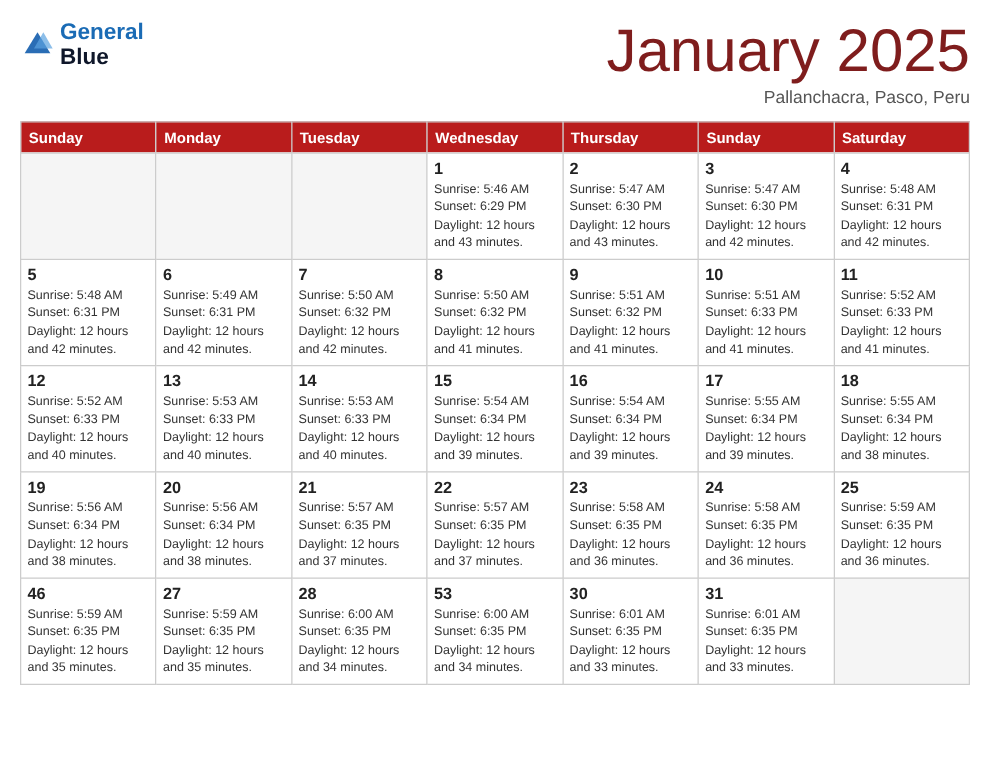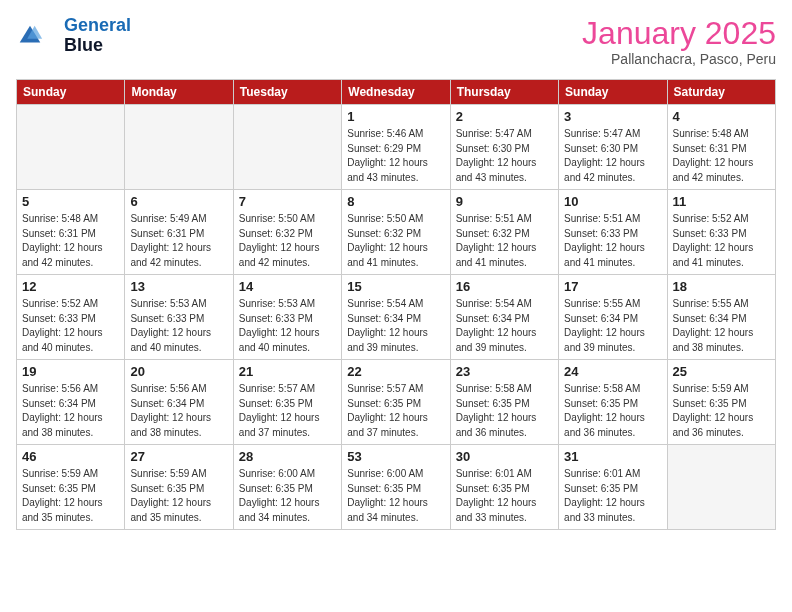--- a/index.html
+++ b/index.html
@@ -12,42 +12,42 @@
     }
     .header {
       display: flex;
       align-items: flex-start;
       justify-content: space-between;
       margin-bottom: 12px;
     }
     .logo {
       display: flex;
       align-items: center;
-      gap: 20px;
+      gap: 4px;
     }
     .logo-text {
       font-size: 18px;
       font-weight: bold;
       color: #333;
       line-height: 1.1;
     }
     .logo-text span {
       color: #1a6bb5;
     }
     .logo-icon {
       width: 28px;
       height: 28px;
     }
     .title-block {
       text-align: right;
     }
     .month-title {
-      font-size: 32px;
+      font-size: 48px;
       font-weight: normal;
-      color: #ec4899;
+      color: #7f1d1d;
       line-height: 1.1;
     }
     .subtitle {
       font-size: 14px;
       color: #555;
     }
     .calendar {
       width: 100%;
       border-collapse: collapse;
       font-size: 11px;

